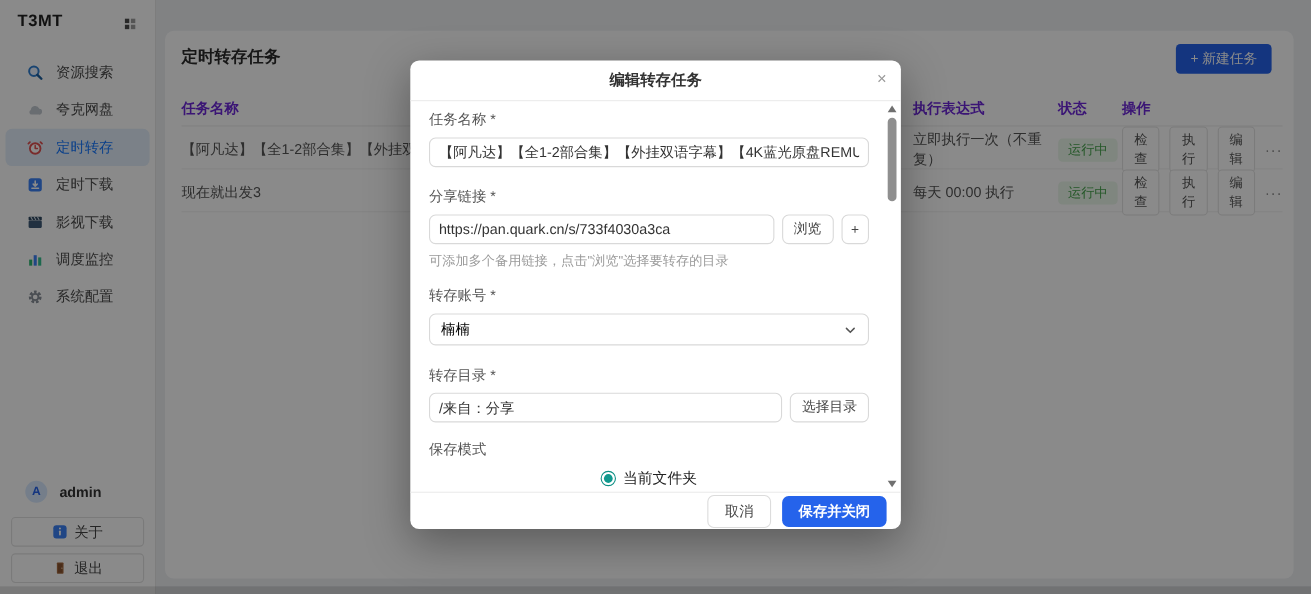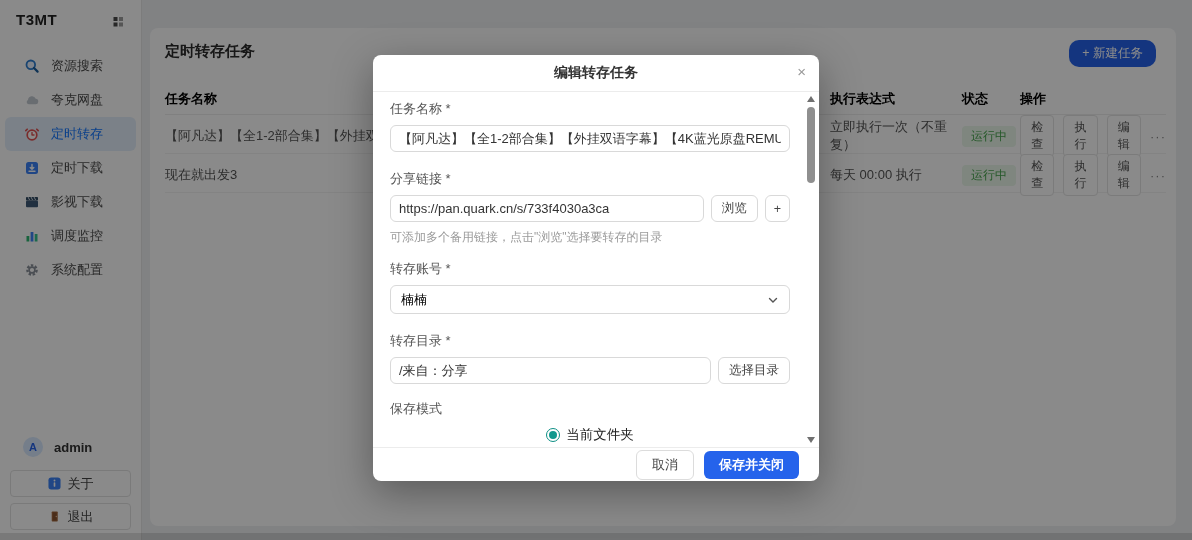--- a/index.html
+++ b/index.html
@@ -25,24 +25,24 @@
     font-weight:bold;font-size:11px;display:flex;align-items:center;justify-content:center;}
   .user-name{font-weight:bold;font-size:13px;color:#333;}
   .side-btn{margin:3px 10px;height:27px;border:1px solid #e2e2e2;border-radius:4px;background:#fff;
     display:flex;align-items:center;justify-content:center;gap:7px;font-size:13px;color:#444;cursor:pointer;}
   .side-btn:last-child{margin-bottom:10px;}
   
   .main{position:absolute;left:142px;top:0;right:0;bottom:0;background:#eef0f3;z-index:1;}
   .card{position:absolute;left:8px;top:28px;right:16px;bottom:14px;background:#fff;border-radius:8px;padding:14px 10px 0 15px;}
   .page-title{font-size:15px;font-weight:bold;color:#2b2b2b;}
   .new-task{position:absolute;top:12px;right:20px;height:27px;padding:0 13px;background:#2563eb;
-    color:#fff;border:none;border-radius:10px;font-size:12.5px;cursor:pointer;font-family:inherit;}
+    color:#fff;border:none;border-radius:4px;font-size:12.5px;cursor:pointer;font-family:inherit;}
   .table{margin-top:22px;}
   .trow{display:grid;grid-template-columns:665px 132px 58px 1fr;align-items:center;}
-  .thead{height:32px;font-weight:bold;font-size:13px;color:#000000;border-bottom:1px solid #ededed;}
+  .thead{height:32px;font-weight:bold;font-size:13px;color:#6d28d9;border-bottom:1px solid #ededed;}
   .tbody-row{height:39px;font-size:13px;color:#555;border-bottom:1px solid #f2f2f2;}
   .cell-name{white-space:nowrap;overflow:hidden;}
   .badge{display:inline-block;padding:2px 9px;border-radius:4px;background:#eaf7ea;color:#47a44e;font-size:12px;}
   .ops{display:flex;align-items:center;gap:9px;}
   .op-btn{padding:3px 9px;border:1px solid #e3e3e3;border-radius:4px;background:#fff;
     color:#555;font-size:12px;cursor:pointer;font-family:inherit;}
   .op-more{border:none;background:none;color:#888;font-size:13px;cursor:pointer;letter-spacing:1px;}
   .bottom-strip{position:absolute;left:0;right:0;bottom:0;height:7px;background:rgba(0,0,0,.12);z-index:2;}
   
   .overlay{position:absolute;inset:0;background:rgba(0,0,0,.46);z-index:10;}
@@ -63,21 +63,21 @@
   .select-box{height:29px;border:1px solid #d9d9d9;border-radius:6px;display:flex;align-items:center;
     padding:0 10px;cursor:pointer;background:#fff;}
   .select-box .val{font-size:13px;color:#000000;flex:1;}
   .radio-row{display:flex;gap:22px;margin-top:8px;align-items:center;flex-direction:column;}
   .radio-item{display:flex;align-items:center;gap:6px;cursor:pointer;font-size:13.5px;color:#222;}
   .radio{width:14px;height:14px;border-radius:50%;border:1px solid #9aa0a6;position:relative;flex:none;}
   .radio.checked{border-color:#0e8f85;}
   .radio.checked::after{content:"";position:absolute;inset:2px;border-radius:50%;background:#11998e;}
   .mt14{margin-top:14px;} .mt18{margin-top:18px;} .mt16{margin-top:16px;}
   .modal-foot{height:34px;border-top:1px solid #ececec;display:flex;align-items:center;
-    justify-content:flex-end;gap:10px;padding-right:20px;flex:none;}
+    justify-content:flex-end;gap:10px;padding-right:13px;flex:none;}
   .btn-cancel{padding:5px 15px;border:1px solid #dcdcdc;border-radius:6px;background:#fff;
     font-size:13px;color:#444;cursor:pointer;font-family:inherit;}
   .btn-save{padding:5px 15px;border:none;border-radius:6px;background:#2563eb;color:#fff;
     font-size:13px;font-weight:bold;cursor:pointer;font-family:inherit;}
   
   .sb{position:absolute;top:2px;bottom:2px;right:3px;width:10px;}
   .sb-arrow{position:absolute;left:1px;width:0;height:0;border-left:4px solid transparent;border-right:4px solid transparent;}
   .sb-arrow.up{top:2px;border-bottom:6px solid #707070;}
   .sb-arrow.down{bottom:2px;border-top:6px solid #707070;}
   .sb-thumb{position:absolute;left:1px;top:13px;width:8px;height:76px;border-radius:4px;background:#8f8f8f;cursor:pointer;}

